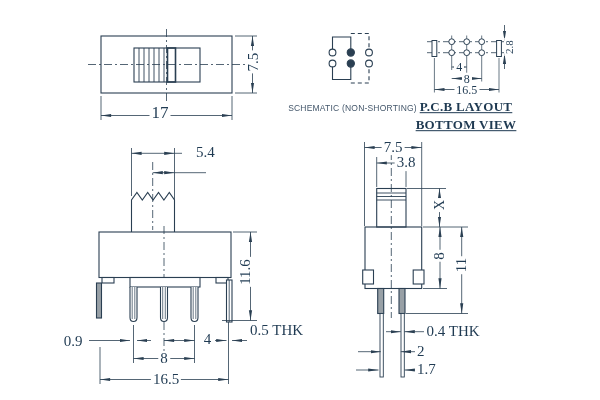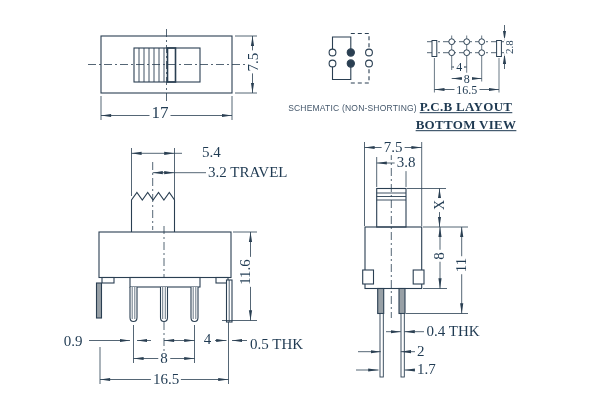--- a/index.html
+++ b/index.html
@@ -143,26 +143,25 @@
 
 <div class="t c cap" style="left:352.5px;top:107.5px;">SCHEMATIC (NON-SHORTING)</div>
 <div class="t c pcap" style="left:466px;top:106.5px;">P.C.B LAYOUT</div>
 <div class="t c pcap" style="left:466px;top:125px;">BOTTOM VIEW</div>
 
 <div class="t c sm bg" style="left:459.2px;top:67px;">4</div>
 <div class="t c sm bg" style="left:466.7px;top:78.5px;">8</div>
 <div class="t c sm bg" style="left:466.7px;top:89.5px;">16.5</div>
 <div class="t cr xs bg" style="left:510px;top:46.5px;">2.8</div>
 
-<div class="t l" style="left:202px;top:153.3px;text-align:right;">5.4</div>
-<div class="t l" style="left:208px;top:172.7px;">3.2 TRAVEL</div>
+<div class="t l" style="left:196px;top:153.3px;text-align:right;">5.4</div>
 <div class="t cr bg" style="left:246px;top:272px;">11.6</div>
 <div class="t c" style="left:73px;top:342px;">0.9</div>
 <div class="t c" style="left:207.5px;top:340px;">4</div>
-<div class="t l" style="left:250px;top:345px;">0.5 THK</div>
+<div class="t l" style="left:250px;top:331px;">0.5 THK</div>
 <div class="t c bg" style="left:164px;top:358.5px;">8</div>
 <div class="t c bg" style="left:166px;top:379.5px;">16.5</div>
 
 <div class="t c bg" style="left:393px;top:147.5px;">7.5</div>
 <div class="t c bg" style="left:406px;top:163px;">3.8</div>
 <div class="t cr bg" style="left:439.5px;top:204.5px;font-size:14px;">X</div>
 <div class="t cr bg" style="left:440px;top:255.5px;">8</div>
 <div class="t cr bg" style="left:461.7px;top:264.5px;">11</div>
 <div class="t l" style="left:426.5px;top:331.7px;">0.4 THK</div>
 <div class="t l" style="left:417px;top:351.7px;">2</div>

